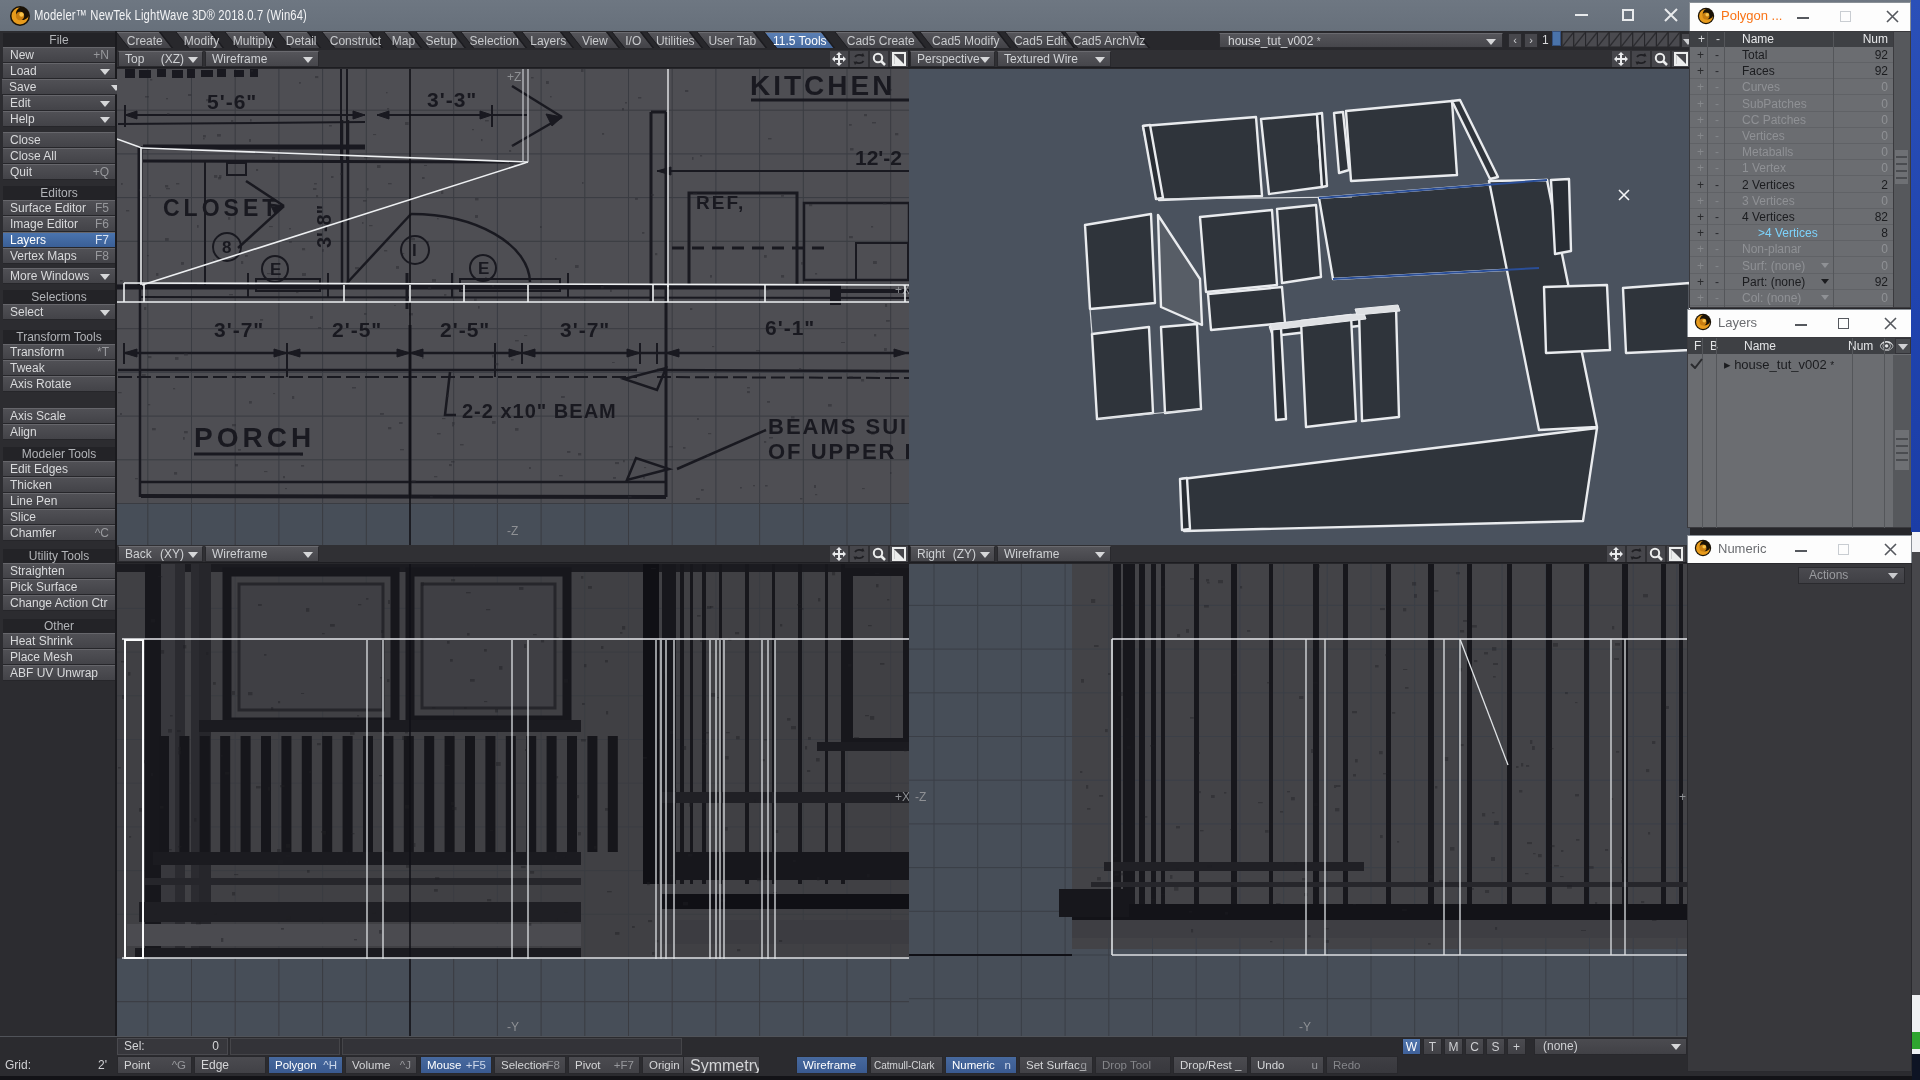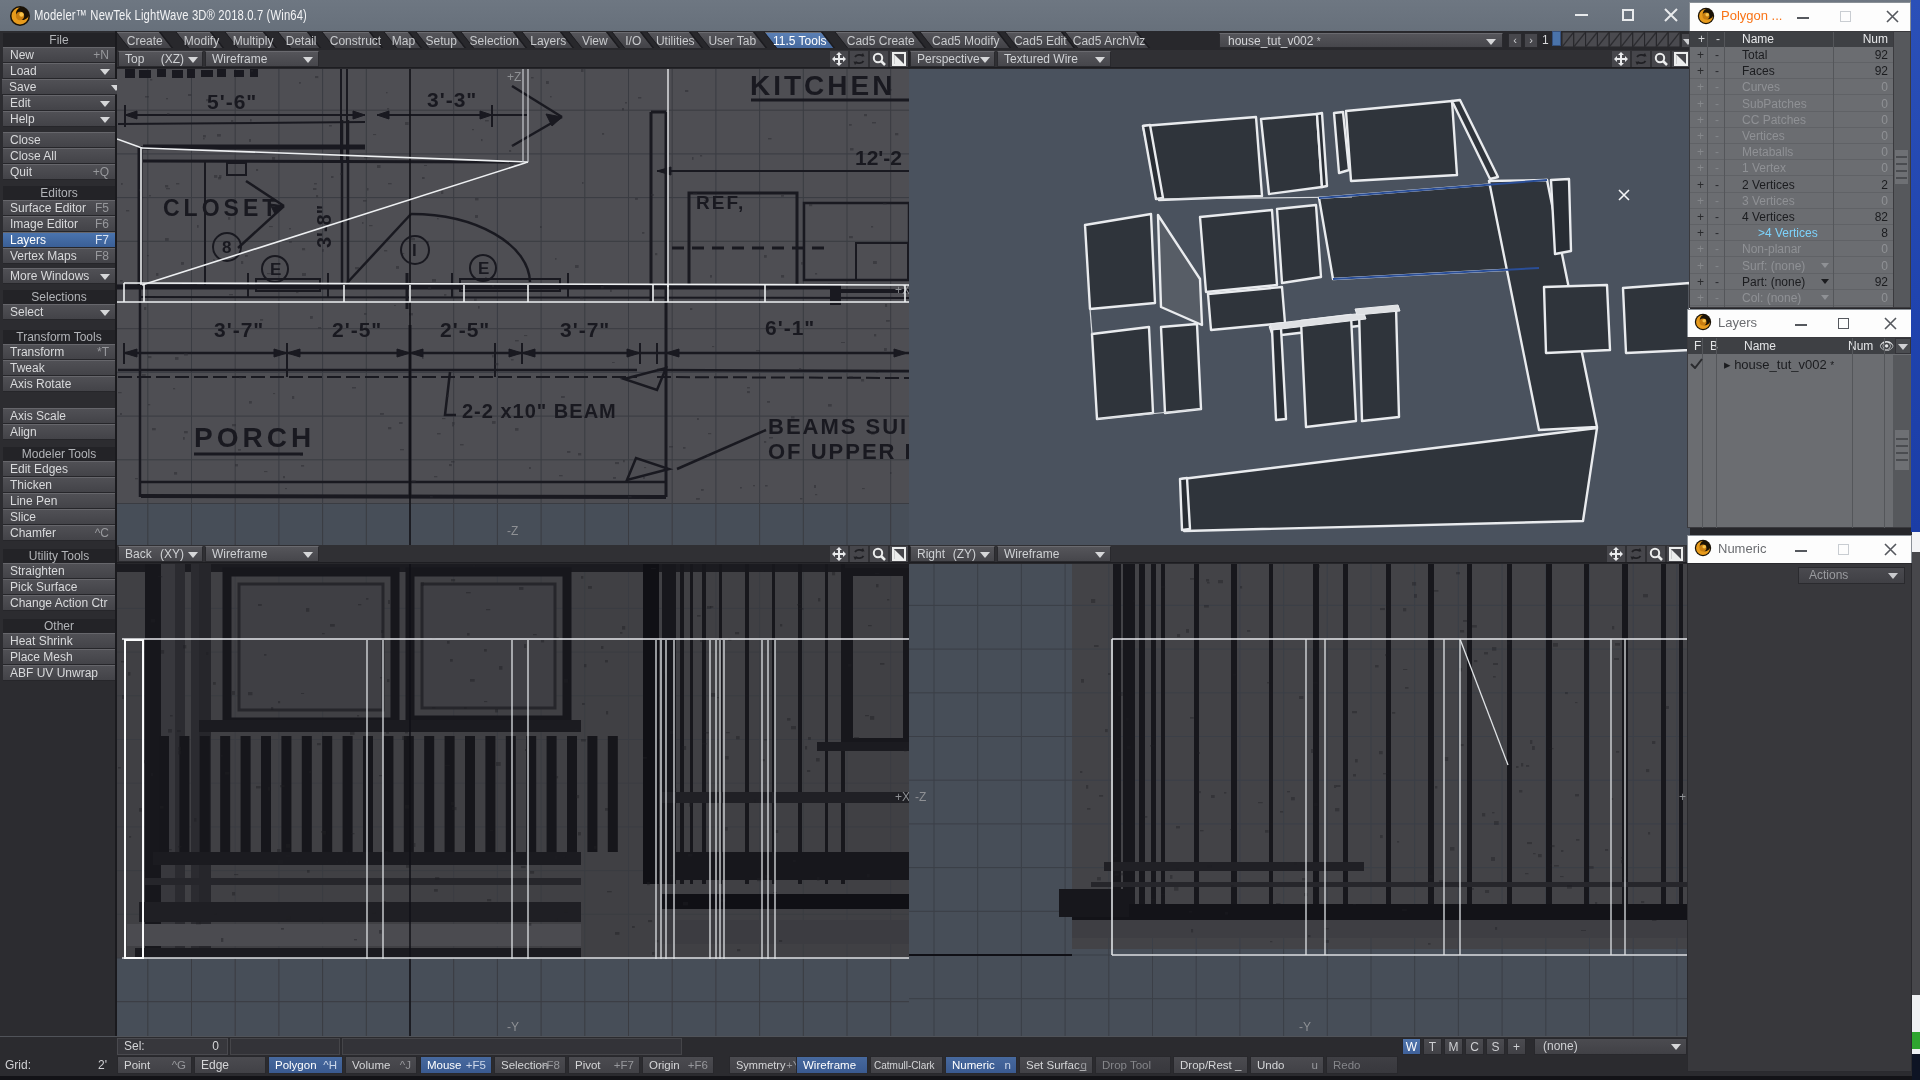--- a/index.html
+++ b/index.html
@@ -1294,21 +1294,21 @@
 <div style="position:absolute;left:5px;top:1058px;color:#cfd0d3;font-size:12px">Grid:</div>
 <div style="position:absolute;left:98px;top:1058px;color:#cfd0d3;font-size:12px">2'</div>
 <div style="position:absolute;left:117px;top:1056px;width:75px;height:18px;background:linear-gradient(#4b4b50,#414146);color:#d5d6d8;font-size:11.5px;line-height:17px;padding-left:6px;border:1px solid #28282c;overflow:hidden">Point<span style="position:absolute;right:5px;color:#97989c">^G</span></div>
 <div style="position:absolute;left:194px;top:1056px;width:72px;height:18px;background:linear-gradient(#4b4b50,#414146);color:#d5d6d8;font-size:12px;line-height:17px;padding-left:6px;border:1px solid #28282c;overflow:hidden">Edge</div>
 <div style="position:absolute;left:268px;top:1056px;width:75px;height:18px;background:linear-gradient(#47699e,#3a5a90);color:#fff;font-size:11.5px;line-height:17px;padding-left:6px;border:1px solid #28282c;overflow:hidden">Polygon<span style="position:absolute;right:5px;color:#cdd8ea">^H</span></div>
 <div style="position:absolute;left:345px;top:1056px;width:72px;height:18px;background:linear-gradient(#4b4b50,#414146);color:#d5d6d8;font-size:11.5px;line-height:17px;padding-left:6px;border:1px solid #28282c;overflow:hidden">Volume<span style="position:absolute;right:5px;color:#97989c">^J</span></div>
 <div style="position:absolute;left:420px;top:1056px;width:72px;height:18px;background:linear-gradient(#47699e,#3a5a90);color:#fff;font-size:11.5px;line-height:17px;padding-left:6px;border:1px solid #28282c;overflow:hidden">Mouse<span style="position:absolute;right:5px;color:#cdd8ea">+F5</span></div>
 <div style="position:absolute;left:494px;top:1056px;width:72px;height:18px;background:linear-gradient(#4b4b50,#414146);color:#d5d6d8;font-size:11.5px;line-height:17px;padding-left:6px;border:1px solid #28282c;overflow:hidden">Selection<span style="position:absolute;right:5px;color:#97989c">+F8</span></div>
 <div style="position:absolute;left:568px;top:1056px;width:72px;height:18px;background:linear-gradient(#4b4b50,#414146);color:#d5d6d8;font-size:11.5px;line-height:17px;padding-left:6px;border:1px solid #28282c;overflow:hidden">Pivot<span style="position:absolute;right:5px;color:#97989c">+F7</span></div>
 <div style="position:absolute;left:642px;top:1056px;width:72px;height:18px;background:linear-gradient(#4b4b50,#414146);color:#d5d6d8;font-size:11.5px;line-height:17px;padding-left:6px;border:1px solid #28282c;overflow:hidden">Origin<span style="position:absolute;right:5px;color:#97989c">+F6</span></div>
-<div style="position:absolute;left:729px;top:1056px;width:77px;height:18px;background:linear-gradient(#4b4b50,#414146);color:#d5d6d8;font-size:11px;line-height:17px;padding-left:6px;border:1px solid #28282c;overflow:hidden">Symmetry<span style="position:absolute;right:5px;color:#97989c">+Y</span></div>
+<div style="position:absolute;left:683px;top:1056px;width:77px;height:18px;background:linear-gradient(#4b4b50,#414146);color:#d5d6d8;font-size:16px;line-height:17px;padding-left:6px;border:1px solid #28282c;overflow:hidden">Symmetry<span style="position:absolute;right:5px;color:#97989c">+Y</span></div>
 <div style="position:absolute;left:796px;top:1056px;width:72px;height:18px;background:linear-gradient(#47699e,#3a5a90);color:#fff;font-size:11.5px;line-height:17px;padding-left:6px;border:1px solid #28282c;overflow:hidden">Wireframe</div>
 <div style="position:absolute;left:870px;top:1056px;width:73px;height:18px;background:linear-gradient(#4b4b50,#414146);color:#d5d6d8;font-size:10px;line-height:17px;padding-left:3px;border:1px solid #28282c;overflow:hidden">Catmull-Clark</div>
 <div style="position:absolute;left:945px;top:1056px;width:72px;height:18px;background:linear-gradient(#47699e,#3a5a90);color:#fff;font-size:11.5px;line-height:17px;padding-left:6px;border:1px solid #28282c;overflow:hidden">Numeric<span style="position:absolute;right:5px;color:#cdd8ea">n</span></div>
 <div style="position:absolute;left:1019px;top:1056px;width:74px;height:18px;background:linear-gradient(#4b4b50,#414146);color:#d5d6d8;font-size:11.5px;line-height:17px;padding-left:6px;border:1px solid #28282c;overflow:hidden">Set Surfac_<span style="position:absolute;right:5px;color:#97989c">q</span></div>
 <div style="position:absolute;left:1095px;top:1056px;width:76px;height:18px;background:linear-gradient(#3f3f44,#38383d);color:#85868a;font-size:11.5px;line-height:17px;padding-left:6px;border:1px solid #28282c;overflow:hidden">Drop Tool</div>
 <div style="position:absolute;left:1173px;top:1056px;width:75px;height:18px;background:linear-gradient(#4b4b50,#414146);color:#d5d6d8;font-size:11.5px;line-height:17px;padding-left:6px;border:1px solid #28282c;overflow:hidden">Drop/Rest _</div>
 <div style="position:absolute;left:1250px;top:1056px;width:74px;height:18px;background:linear-gradient(#4b4b50,#414146);color:#d5d6d8;font-size:11.5px;line-height:17px;padding-left:6px;border:1px solid #28282c;overflow:hidden">Undo<span style="position:absolute;right:5px;color:#97989c">u</span></div>
 <div style="position:absolute;left:1326px;top:1056px;width:72px;height:18px;background:linear-gradient(#3f3f44,#38383d);color:#85868a;font-size:11.5px;line-height:17px;padding-left:6px;border:1px solid #28282c;overflow:hidden">Redo</div>
 <div style="position:absolute;left:1689px;top:2px;width:222px;height:29px;background:#fdfdfd;border:1px solid #8a9097;border-bottom:none;"></div>
 <svg class="abs" style="left:1697px;top:7px" width="18" height="18" viewBox="0 0 22 22">

